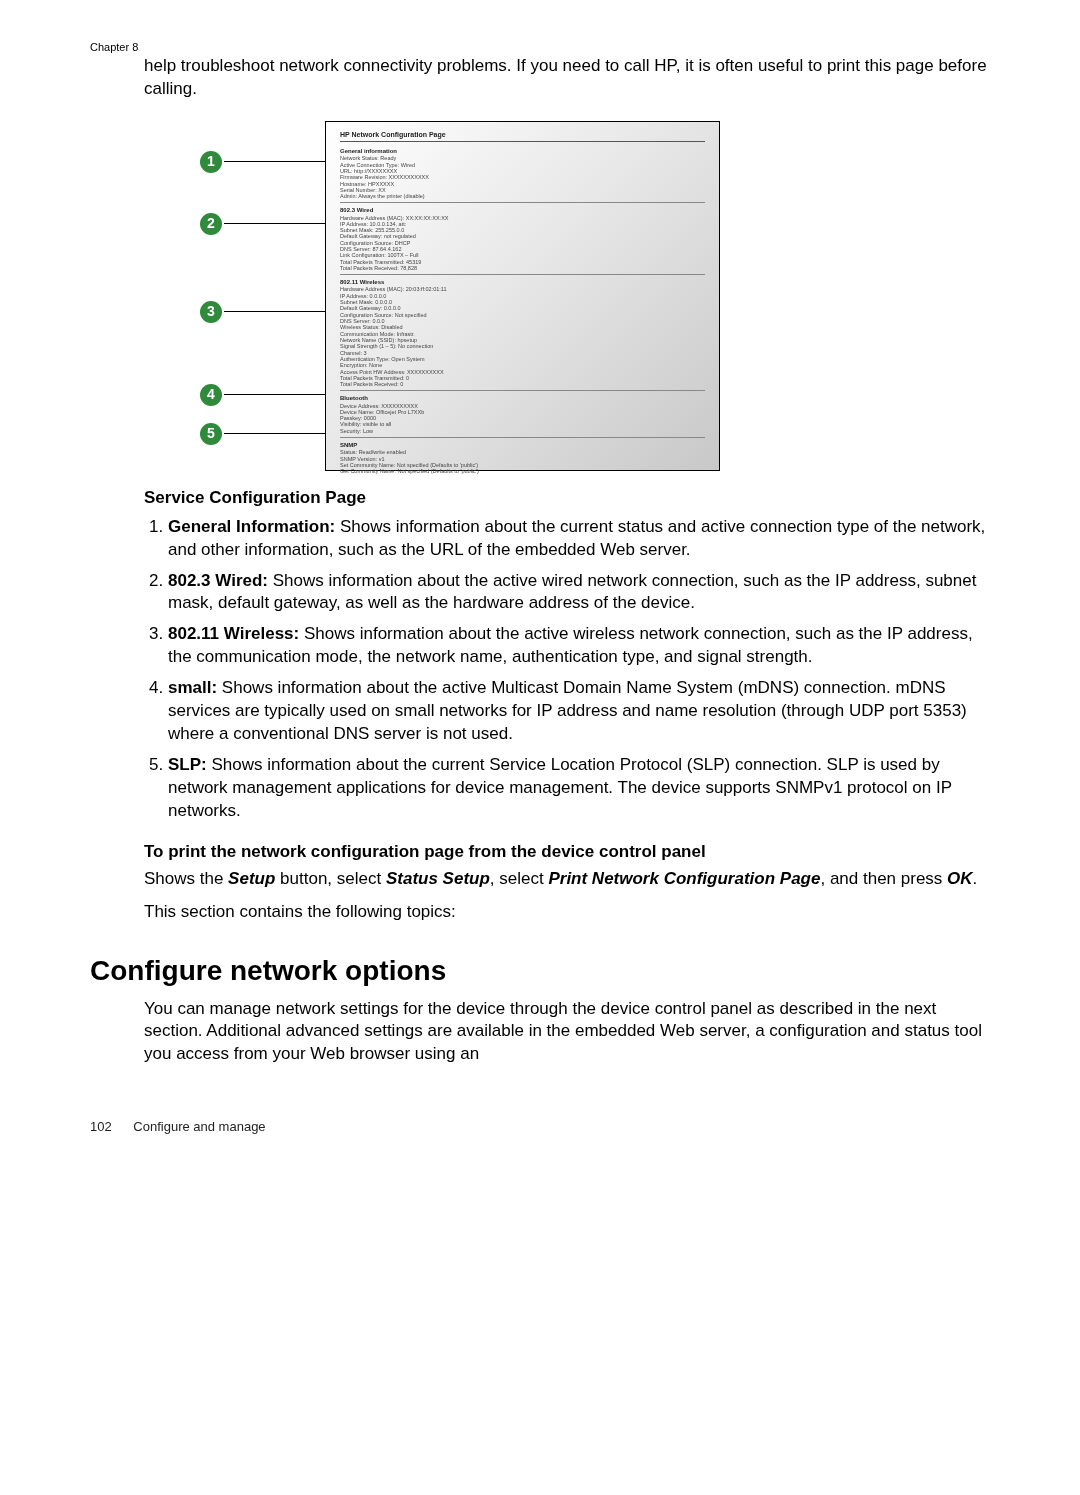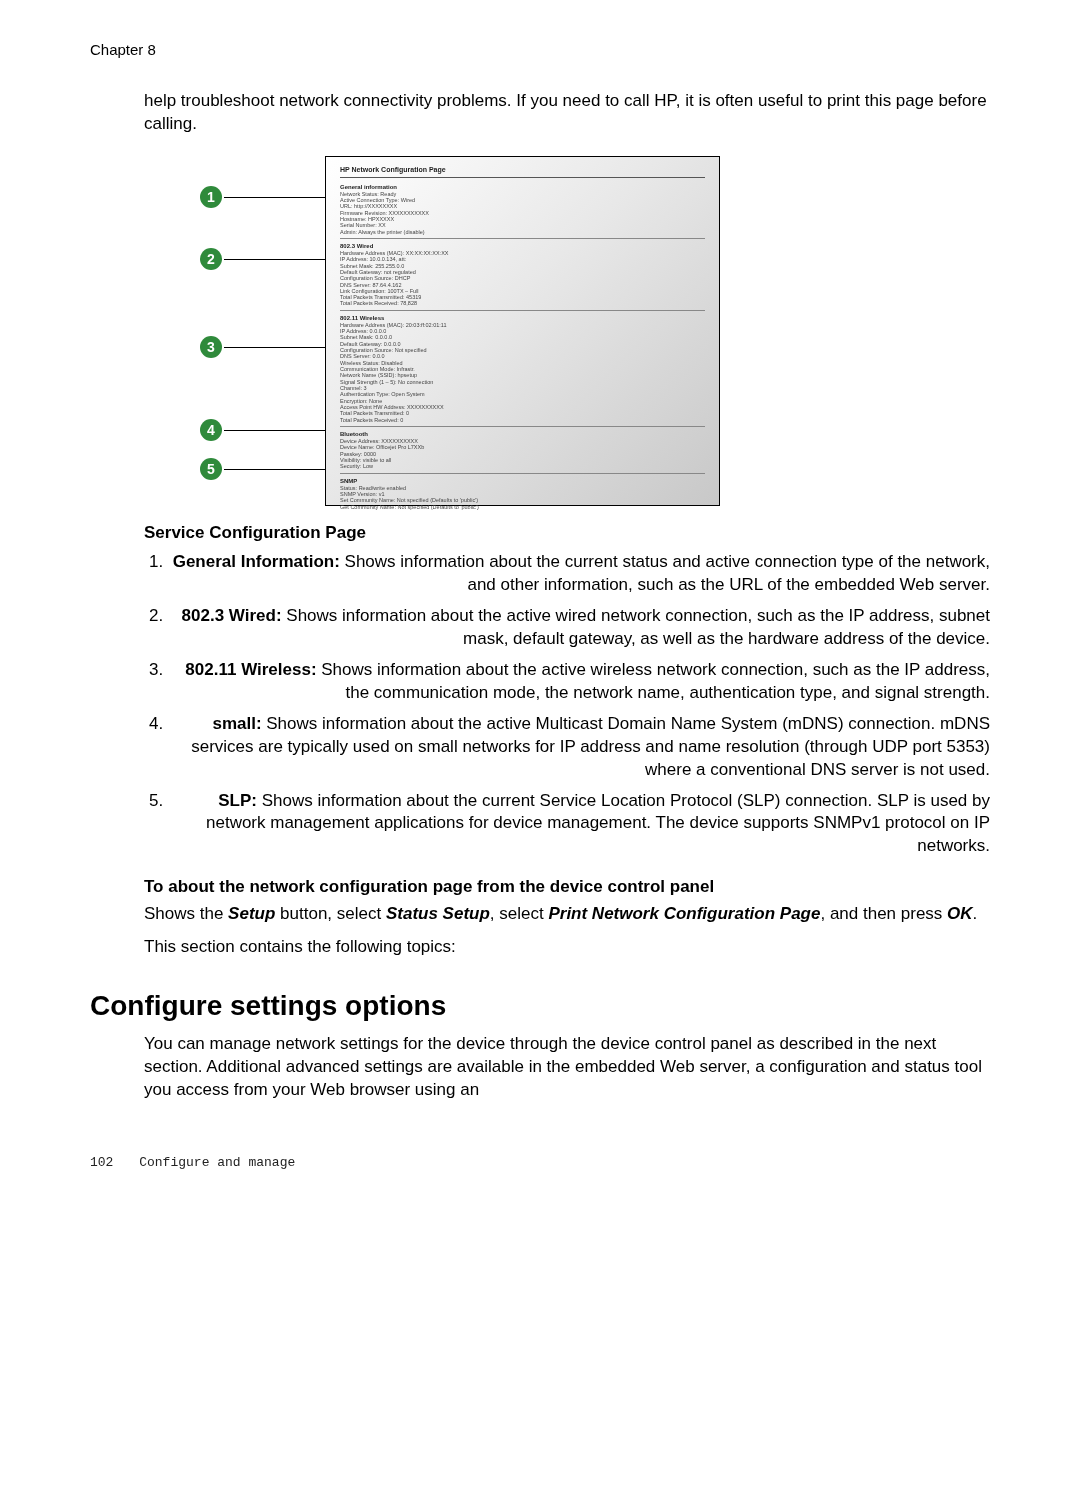--- a/index.html
+++ b/index.html
@@ -6,22 +6,21 @@
     font-family: Arial, Helvetica, sans-serif;
     font-size: 17px;
     color: #000;
     margin: 0;
     padding: 40px 90px 50px 90px;
     line-height: 1.35;
     width: 1080px;
     box-sizing: border-box;
   }
   .chapter-header {
-    font-size: 15px;
-    margin-bottom: 30px;
+    font-size: 11px;
   }
   .intro-p {
     margin: 0 0 20px 54px;
   }
   .diagram-container {
     position: relative;
     margin: 18px 0 14px 110px;
     width: 520px;
     height: 350px;
   }
@@ -87,21 +86,20 @@
     border-top: 1.5px solid #000;
     margin-left: 2px;
   }
   .section-heading {
     font-weight: bold;
     margin: 16px 0 6px 54px;
   }
   ol.config-list {
     margin: 0 0 18px 54px;
     padding-left: 24px;
-    text-align: right;
   }
   ol.config-list li {
     margin-bottom: 8px;
   }
   .item-label {
     font-weight: bold;
   }
   .sub-heading-bold {
     font-weight: bold;
     margin: 12px 0 4px 54px;
@@ -115,21 +113,20 @@
     margin: 28px 0 8px 0;
   }
   .configure-p {
     margin: 0 0 12px 54px;
   }
   .footer {
     position: relative;
     margin-top: 52px;
     font-size: 13px;
     color: #222;
-    font-family: Liberation Mono, monospace;
   }
   .footer .page-no {
     display: inline-block;
     margin-right: 18px;
   }
   .semi {
     font-weight: bold;
     font-style: italic;
   }
 </style>
@@ -232,28 +229,28 @@
 <div class="section-heading">Service Configuration Page</div>
 
 <ol class="config-list">
   <li><span class="item-label">General Information:</span><span> Shows information about the current status and active connection type of the network, and other information, such as the URL of the embedded Web server.</span></li>
   <li><span class="item-label">802.3 Wired:</span><span> Shows information about the active wired network connection, such as the IP address, subnet mask, default gateway, as well as the hardware address of the device.</span></li>
   <li><span class="item-label">802.11 Wireless:</span><span> Shows information about the active wireless network connection, such as the IP address, the communication mode, the network name, authentication type, and signal strength.</span></li>
   <li><span class="item-label">small:</span><span> Shows information about the active Multicast Domain Name System (mDNS) connection. mDNS services are typically used on small networks for IP address and name resolution (through UDP port 5353) where a conventional DNS server is not used.</span></li>
   <li><span class="item-label">SLP:</span><span> Shows information about the current Service Location Protocol (SLP) connection. SLP is used by network management applications for device management. The device supports SNMPv1 protocol on IP networks.</span></li>
 </ol>
 
-<div class="sub-heading-bold">To about the network configuration page from the device control panel</div>
+<div class="sub-heading-bold">To print the network configuration page from the device control panel</div>
 
 <p class="steps-p">
   <span>Shows the </span><span class="semi">Setup</span><span> button, select </span><span class="semi">Status Setup</span><span>, select </span><span class="semi">Print Network Configuration Page</span><span>, and then press </span><span class="semi">OK</span><span>.</span>
 </p>
 
 <p class="steps-p">This section contains the following topics:</p>
 
-<h2 class="configure-heading">Configure settings options</h2>
+<h2 class="configure-heading">Configure network options</h2>
 
 <p class="configure-p">You can manage network settings for the device through the device control panel as described in the next section. Additional advanced settings are available in the embedded Web server, a configuration and status tool you access from your Web browser using an</p>
 
 <div class="footer">
   <span class="page-no">102</span>
   <span>Configure and manage</span>
 </div>
 
 </body></html>

